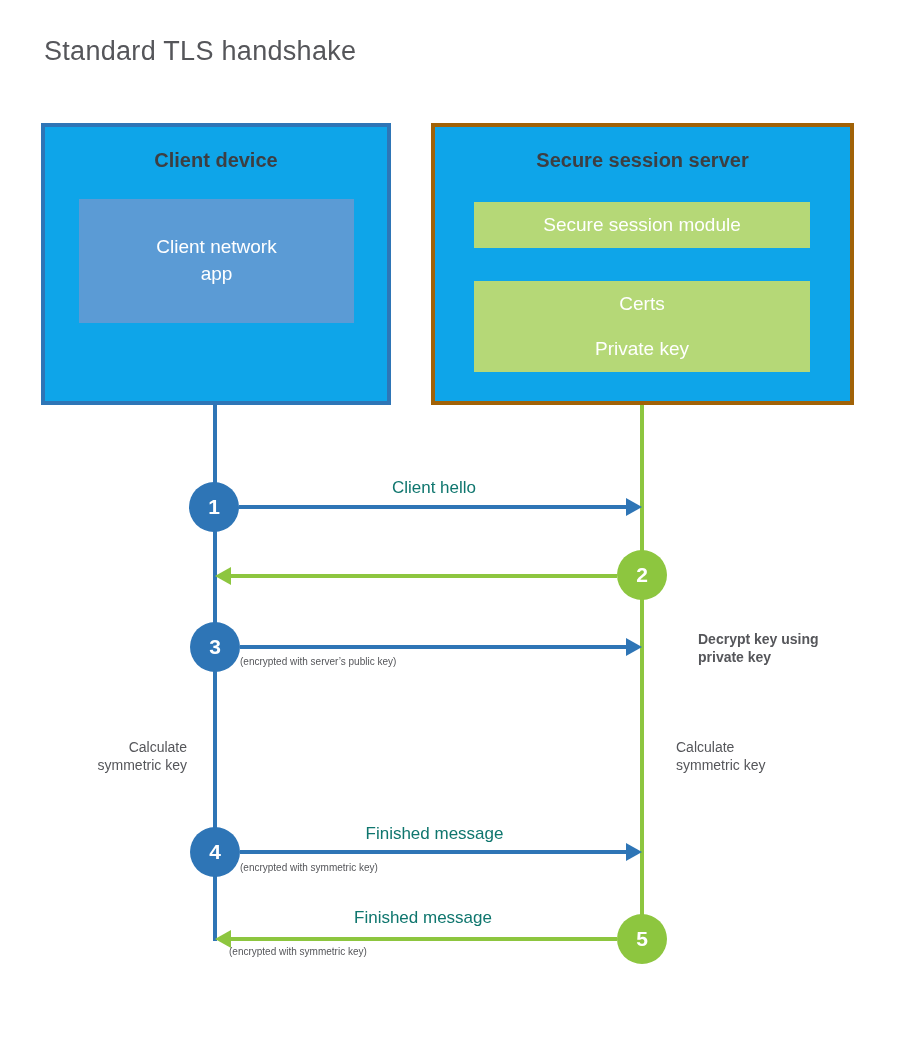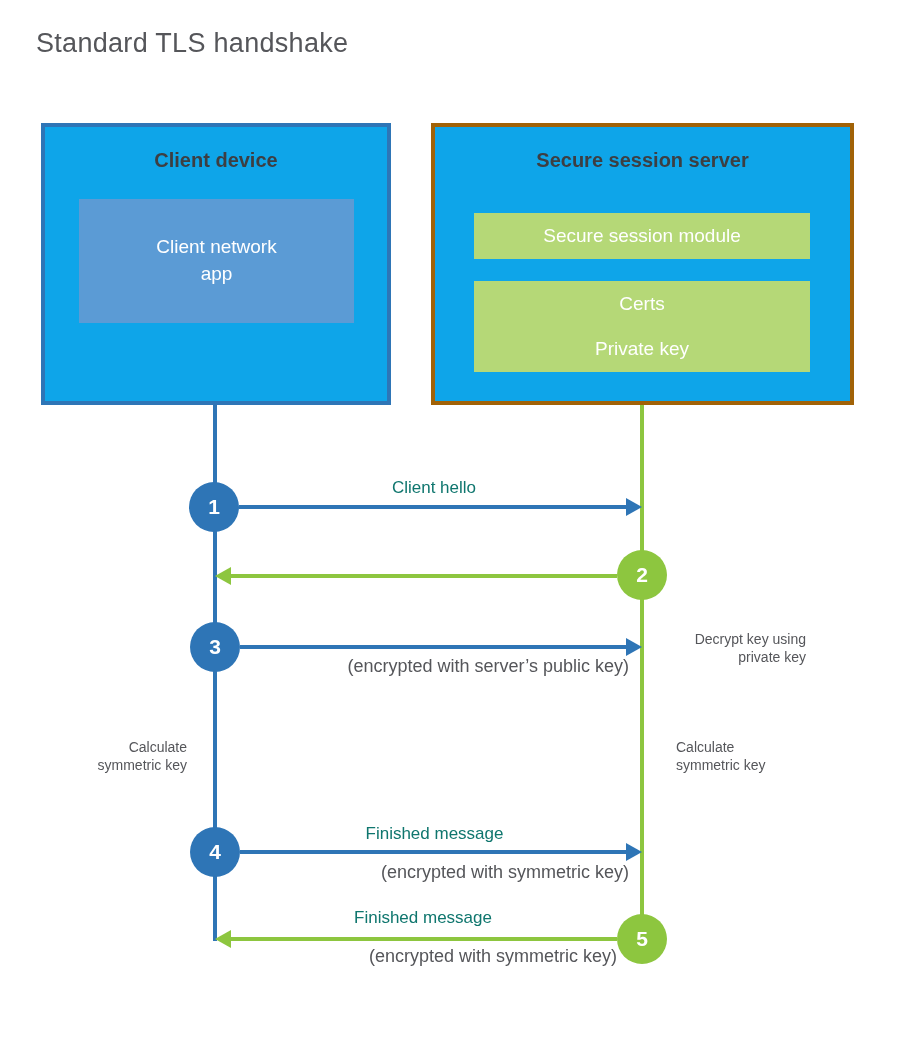--- a/index.html
+++ b/index.html
@@ -7,21 +7,21 @@
     position: relative;
     width: 900px;
     height: 1058px;
     background: #ffffff;
     font-family: "Liberation Sans", sans-serif;
     overflow: hidden;
   }
   .title {
     position: absolute;
     left: 36px; top: 28px;
-    margin: 0;
+    margin: 8px;
     font-size: 27px;
     font-weight: 300;
     color: #55565a;
     letter-spacing: 0.3px;
     text-align: center;
   }
   
   .box { position: absolute; box-sizing: border-box; background: #0ea5e9; }
   .client-box { left: 41px; top: 123px; width: 350px; height: 282px; border: 4px solid #2e75b6; }
   .server-box { left: 431px; top: 123px; width: 423px; height: 282px; border: 4px solid #a16207; }
@@ -37,21 +37,21 @@
     display: flex; align-items: center; justify-content: center;
     text-align: center; white-space: pre-line; line-height: 1.4;
   }
   .server-bar {
     position: absolute; left: 39px; width: 336px; height: 46px;
     background: #b5d877;
     color: #ffffff; font-size: 19px;
     display: flex; align-items: center; justify-content: center;
     text-align: center;
   }
-  .server-bar.bar-0 { top: 75px; margin-top: 11px; }
+  .server-bar.bar-0 { top: 75px; }
   .server-bar.bar-1 { top: 154px; }
   .server-bar.bar-2 { top: 199px; }
   
   .vline { position: absolute; width: 4px; }
   .vline-blue  { left: 213px; top: 405px; height: 536px; background: #2e75b6; }
   .vline-green { left: 640px; top: 405px; height: 512px; background: #8dc63f; }
   
   .circle {
     position: absolute; width: 50px; height: 50px; border-radius: 50%;
     color: #ffffff; font-size: 21px; font-weight: 700;
@@ -77,37 +77,37 @@
   .l2 { left: 231px; top: 574px; width: 386px; } .h2 { left: 215px; top: 567px; }
   .l3 { left: 240px; top: 645px; width: 389px; } .h3 { left: 626px; top: 638px; }
   .l4 { left: 240px; top: 850px; width: 389px; } .h4 { left: 626px; top: 843px; }
   .l5 { left: 231px; top: 937px; width: 386px; } .h5 { left: 215px; top: 930px; }
   
   .msg {
     position: absolute; text-align: center;
     color: #0f766e; font-size: 17px;
   }
   .sub {
-    position: absolute; text-align: right;
-    color: #55565a; font-size: 18px;
+    position: absolute; text-align: left;
+    color: #55565a; font-size: 10px;
   }
   .m1 { left: 239px; top: 478px; width: 390px; }
   .m2 { left: 229px; top: 548px; width: 388px; }
   .m3 { left: 240px; top: 619px; width: 389px; }
   .s3 { left: 240px; top: 656px; width: 389px; }
   .m4 { left: 240px; top: 824px; width: 389px; }
   .s4 { left: 240px; top: 862px; width: 389px; }
   .m5 { left: 229px; top: 908px; width: 388px; }
   .s5 { left: 229px; top: 946px; width: 388px; }
   .note {
     position: absolute;
     color: #55565a; font-size: 14px; line-height: 1.25;
     white-space: pre-line;
   }
-  .note-decrypt    { left: 656px; top: 631px; width: 150px; text-align: right; }
+  .note-decrypt    { left: 698px; top: 631px; width: 150px; text-align: left; font-weight: bold; }
   .note-calc-left  { left: 57px;  top: 739px; width: 130px; text-align: right; }
   .note-calc-right { left: 676px; top: 739px; width: 130px; text-align: left; }
 </style>
 </head>
 <body>
 
 <div class="canvas">
 
   <h1 class="title">Standard TLS handshake</h1>
 

